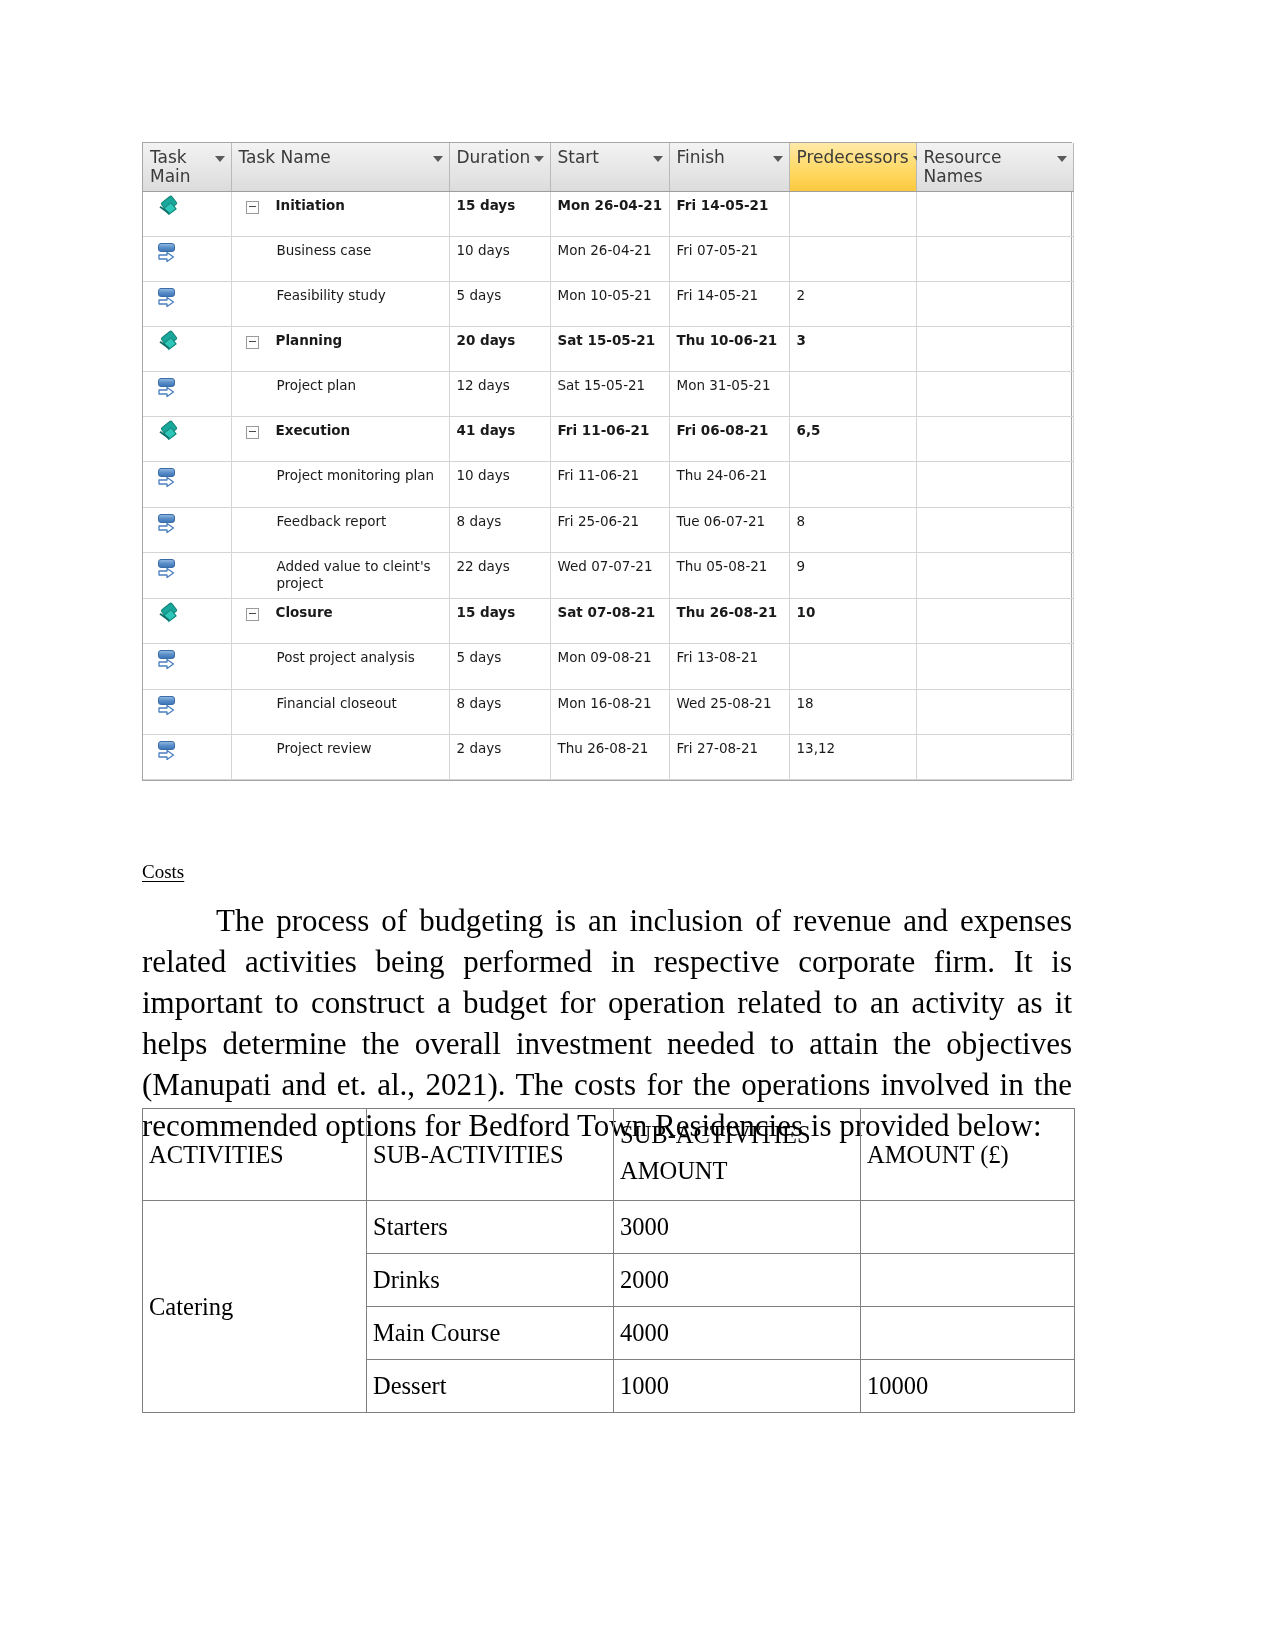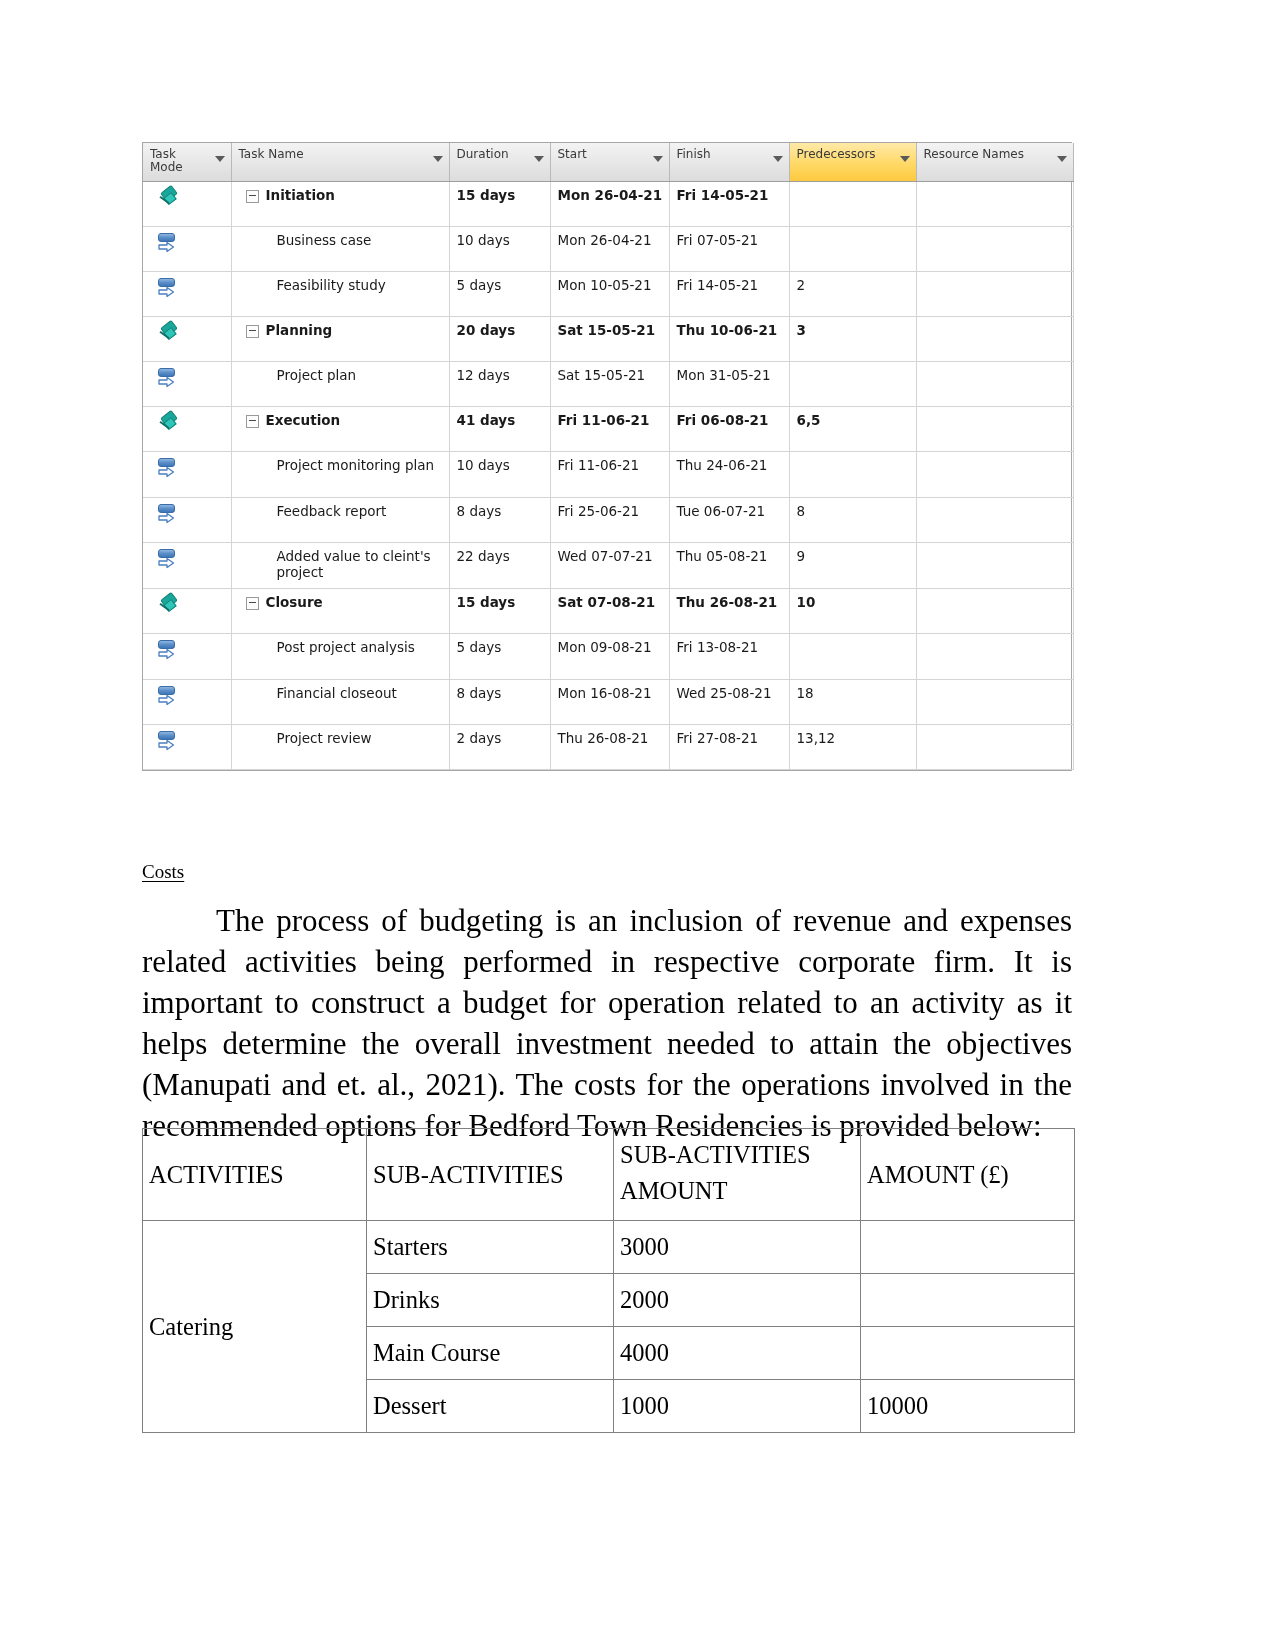--- a/index.html
+++ b/index.html
@@ -44,21 +44,21 @@
   .gantt-table col.c-dur    { width: 101px; }
   .gantt-table col.c-start  { width: 119px; }
   .gantt-table col.c-finish { width: 120px; }
   .gantt-table col.c-pred   { width: 127px; }
   .gantt-table col.c-res    { width: 157px; }
 
   .gantt-table thead th {
     background: linear-gradient(to bottom, #f3f3f3 0%, #e6e6e6 55%, #dcdcdc 100%);
     border-right: 1px solid #b9b9b9;
     border-bottom: 1px solid #9e9e9e;
-    font-size: 12px;
+    font-size: 17px;
     font-weight: normal;
     color: #3a3a3a;
     text-align: left;
     padding: 5px 6px 5px 7px;
     height: 38px;
     vertical-align: top;
     position: relative;
     box-sizing: border-box;
   }
   .gantt-table thead th.hl {
@@ -96,21 +96,21 @@
   .gantt-table tbody td.mode-cell { padding: 4px 6px 4px 14px; }
   .gantt-table tbody td.name-cell { padding-left: 7px; }
 
   .row-h-1 { height: 45px; }
   .row-h-2 { height: 46px; }
 
   .task-name-sub { padding-left: 38px; display: block; }
   .task-name-sum {
     display: flex;
     align-items: flex-end;
-    gap: 7px;
+    gap: 17px;
     padding-left: 7px;
   }
   .expand-box {
     display: inline-block;
     width: 11px; height: 11px;
     border: 1px solid #9a9a9a;
     background: #fdfdfd;
     position: relative;
     margin-top: 3px;
     flex: none;
@@ -184,21 +184,20 @@
   .costs-wrap {
     position: absolute;
     left: 142px;
     top: 1108px;
     width: 932px;
   }
   .costs-table {
     border-collapse: collapse;
     width: 100%;
     table-layout: fixed;
-    margin-top: 20px;
   }
   .costs-table col.cc-act  { width: 224px; }
   .costs-table col.cc-sub  { width: 247px; }
   .costs-table col.cc-amt  { width: 247px; }
   .costs-table col.cc-tot  { width: 214px; }
 
   .costs-table td, .costs-table th {
     border: 1.6px solid #808080;
     font-size: 24.5px;
     font-weight: normal;
@@ -229,21 +228,21 @@
           <col class="c-dur">
         <col class="c-start">
           <col class="c-finish">
           <col class="c-pred">
           <col class="c-res">
       </colgroup>
       <thead>
         <tr>
           <th>
             <div class="th-inner">
-              <span class="th-label"><span>Task</span><br><span>Mode</span></span>
+              <span class="th-label"><span>Task</span><br><span>Main</span></span>
               <span class="filter-arrow"></span>
             </div>
           </th>
           <th>
             <div class="th-inner">
               <span class="th-label">Task Name</span>
               <span class="filter-arrow"></span>
             </div>
           </th>
           <th>

